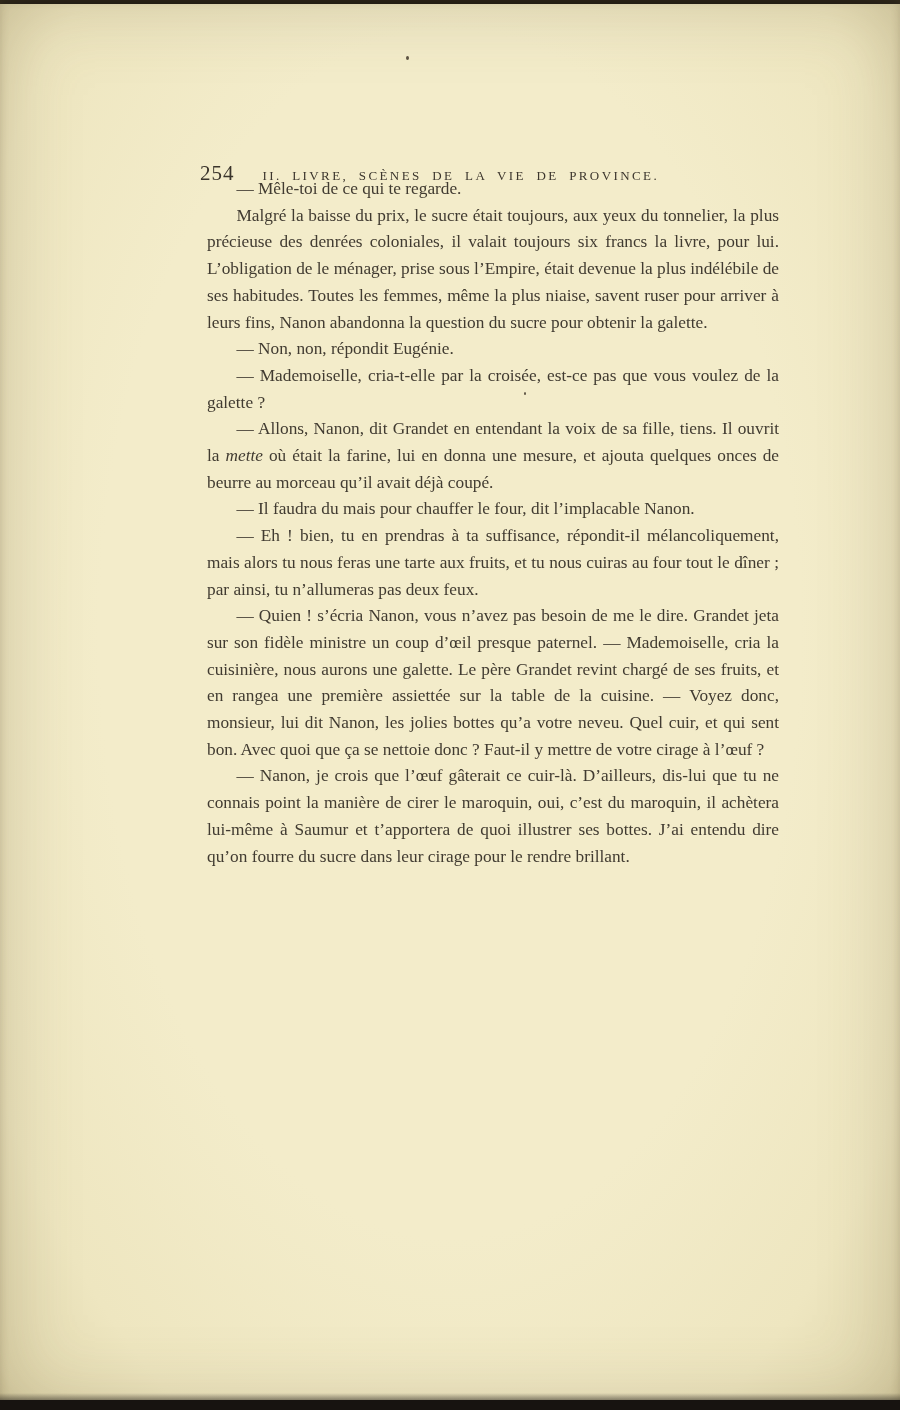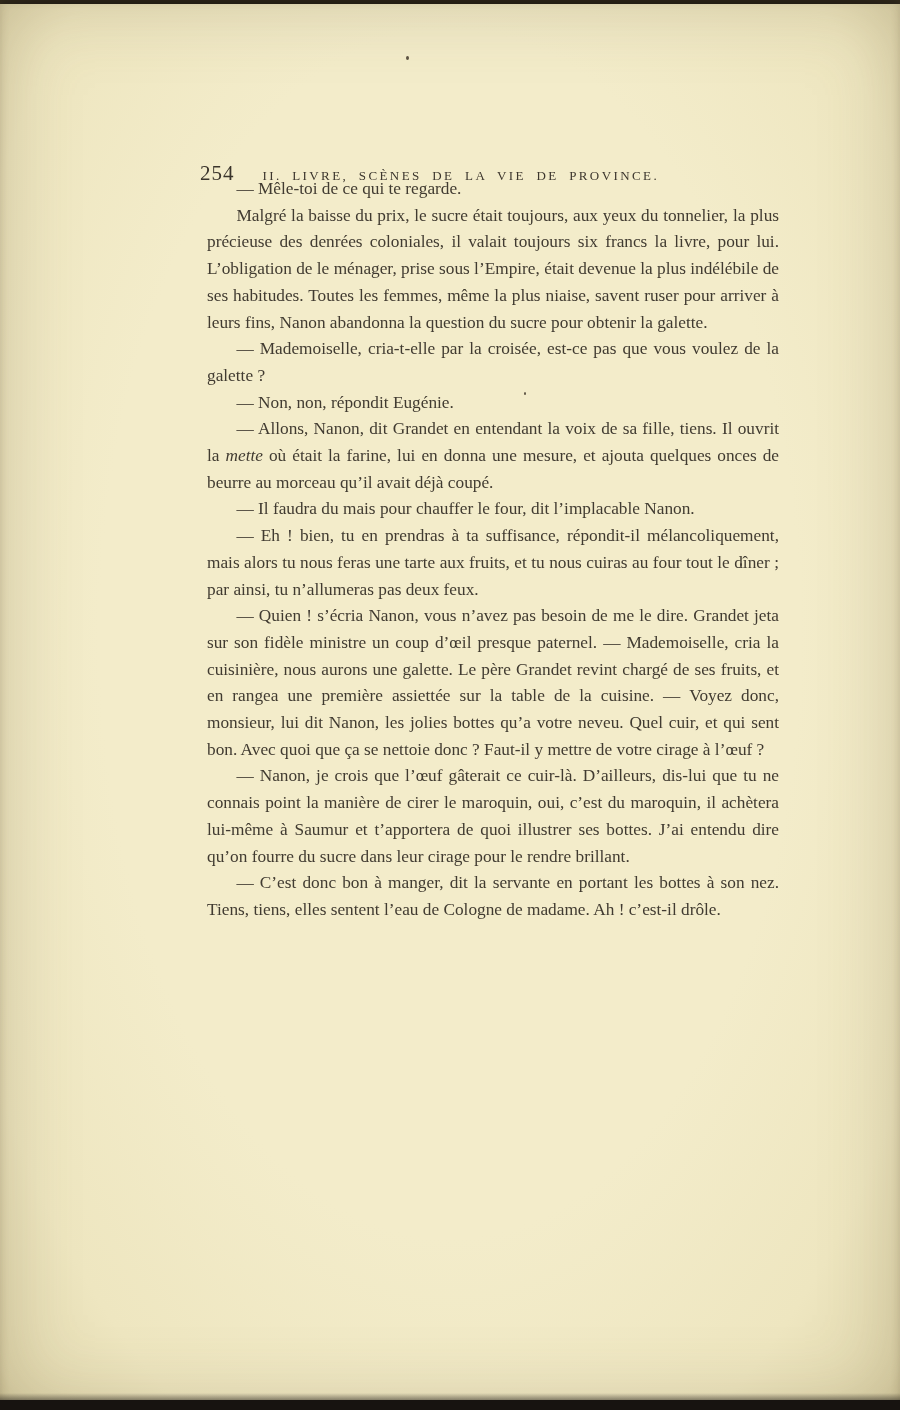--- a/index.html
+++ b/index.html
@@ -108,27 +108,26 @@
   <div class="speck speck-3"></div>
 
   <div class="running-head">
     <span class="pagenum">254</span>
     <span class="head-title">II. LIVRE, SCÈNES DE LA VIE DE PROVINCE.</span>
   </div>
 
   <div class="body-text">
     <p>— Mêle-toi de ce qui te regarde.</p>
     <p>Malgré la baisse du prix, le sucre était toujours, aux yeux du tonnelier, la plus précieuse des denrées coloniales, il valait toujours six francs la livre, pour lui. L’obligation de le ménager, prise sous l’Empire, était devenue la plus indélébile de ses habitudes. Toutes les femmes, même la plus niaise, savent ruser pour arriver à leurs fins, Nanon abandonna la question du sucre pour obtenir la galette.</p>
+    <p>— Non, non, répondit Eugénie.</p>
     <p>— Mademoiselle, cria-t-elle par la croisée, est-ce pas que vous voulez de la galette ?</p>
-    <p>— Non, non, répondit Eugénie.</p>
     <p><span>— Allons, Nanon, dit Grandet en entendant la voix de sa fille, tiens. Il ouvrit la </span><em>mette</em><span> où était la farine, lui en donna une mesure, et ajouta quelques onces de beurre au morceau qu’il avait déjà coupé.</span></p>
     <p>— Il faudra du mais pour chauffer le four, dit l’implacable Nanon.</p>
     <p>— Eh ! bien, tu en prendras à ta suffisance, répondit-il mélancoliquement, mais alors tu nous feras une tarte aux fruits, et tu nous cuiras au four tout le dîner ; par ainsi, tu n’allumeras pas deux feux.</p>
     <p>— Quien ! s’écria Nanon, vous n’avez pas besoin de me le dire. Grandet jeta sur son fidèle ministre un coup d’œil presque paternel. — Mademoiselle, cria la cuisinière, nous aurons une galette. Le père Grandet revint chargé de ses fruits, et en rangea une première assiettée sur la table de la cuisine. — Voyez donc, monsieur, lui dit Nanon, les jolies bottes qu’a votre neveu. Quel cuir, et qui sent bon. Avec quoi que ça se nettoie donc ? Faut-il y mettre de votre cirage à l’œuf ?</p>
     <p>— Nanon, je crois que l’œuf gâterait ce cuir-là. D’ailleurs, dis-lui que tu ne connais point la manière de cirer le maroquin, oui, c’est du maroquin, il achètera lui-même à Saumur et t’apportera de quoi illustrer ses bottes. J’ai entendu dire qu’on fourre du sucre dans leur cirage pour le rendre brillant.</p>
-    <p>— C’est donc bon à manger, dit la servante en portant les bottes à son nez. Tiens, tiens, elles sentent l’eau de Cologne de madame. Ah ! c’est-il drôle.</p>
   </div>
 
   <div class="vignette"></div>
 
   <div class="edge-bottom"></div>
 
 </div>
 
 </body></html>

